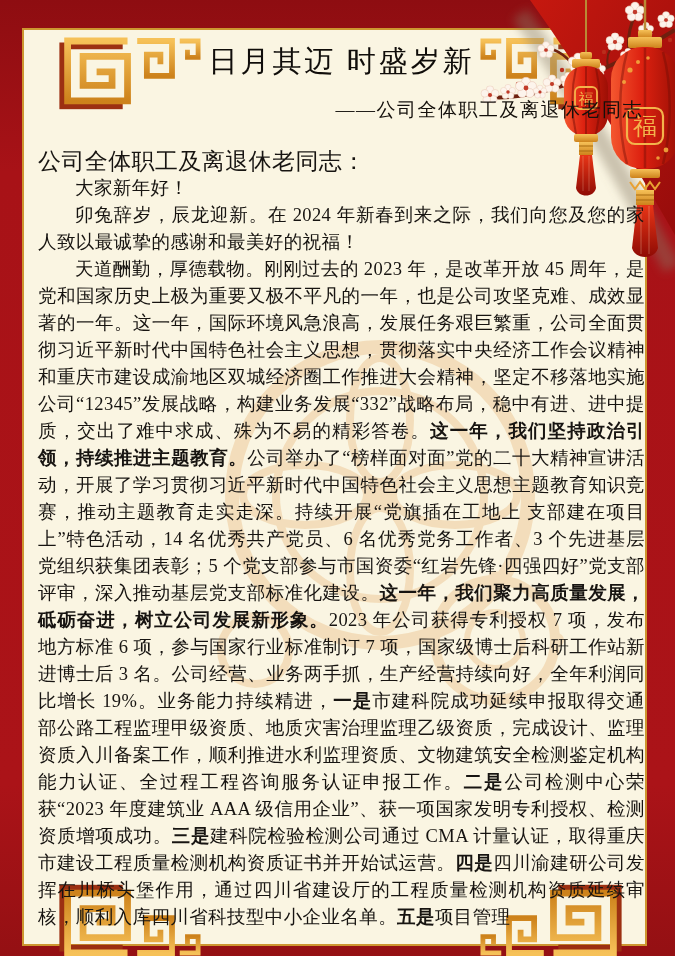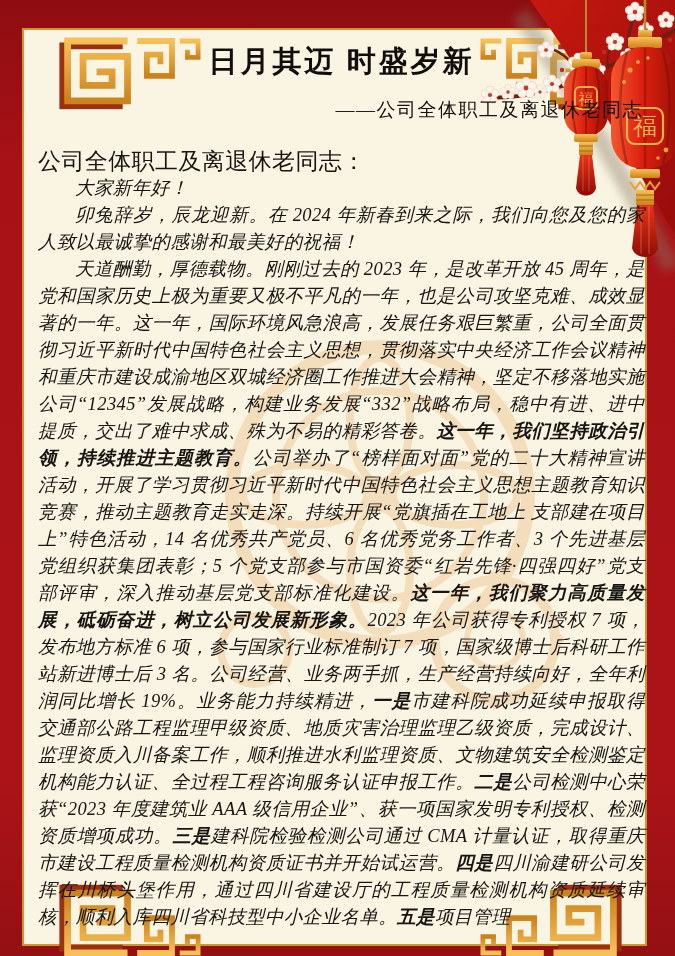--- a/index.html
+++ b/index.html
@@ -24,30 +24,30 @@
   .c-tl{left:56px;top:30px;}
   .c-tr{right:50px;top:30px;transform:scaleX(-1);}
   .c-bl{left:56px;top:884px;transform:scaleY(-1);}
   .c-br{right:50px;top:884px;transform:scale(-1,-1);}
   .deco{position:absolute;top:0;right:0;width:195px;height:300px;z-index:4;}
   .content{
     position:absolute;left:38px;right:30px;top:28px;bottom:10px;z-index:5;
   }
   h1.title{
     margin:14px 0 0 0;text-align:center;
-    font-size:29px;font-weight:bold;letter-spacing:3px;color:#100d0a;
+    font-size:29px;font-weight:normal;letter-spacing:3px;color:#100d0a;
   }
   .subtitle{
     margin-top:15px;text-align:right;font-size:19px;letter-spacing:1.5px;
     padding-right:2px;color:#14100c;
   }
   .salutation{margin-top:25px;font-size:23px;line-height:27px;letter-spacing:.4px;}
   .para{
     margin:0;text-indent:2em;font-size:18.5px;line-height:27px;
-    letter-spacing:.4px;text-align:justify;font-style:italic;
+    letter-spacing:.4px;text-align:justify;
   }
   .bold{font-weight:bold;}
   svg{display:block;}
 </style>
 </head>
 <body>
 
 <svg width="0" height="0" style="position:absolute" aria-hidden="true">
   <defs>
     <linearGradient id="goldV" x1="0" y1="0" x2="0" y2="1">

